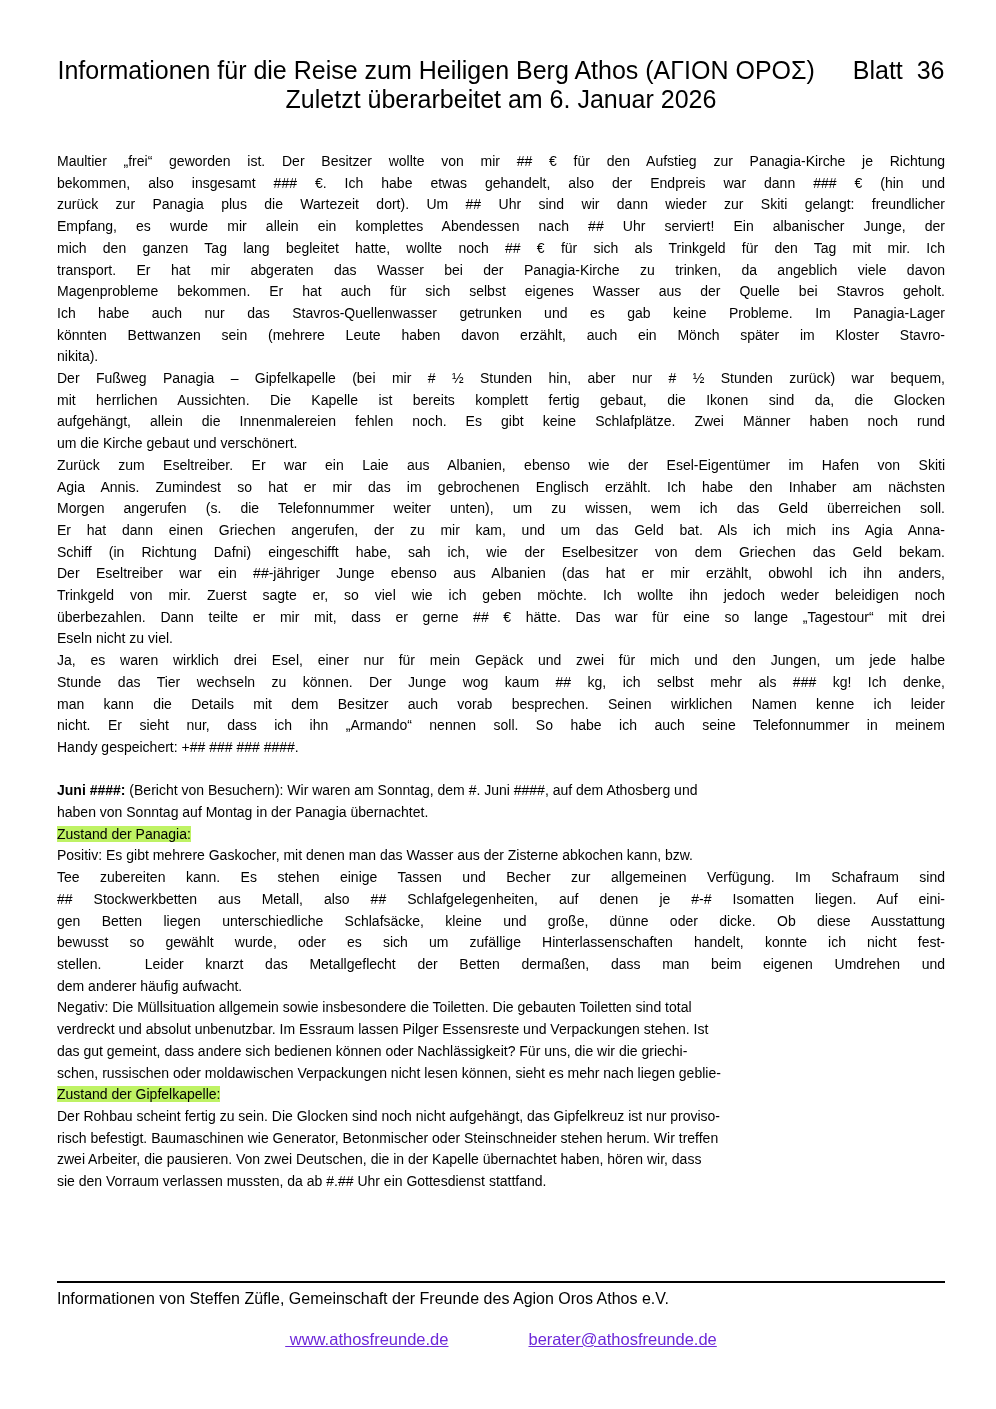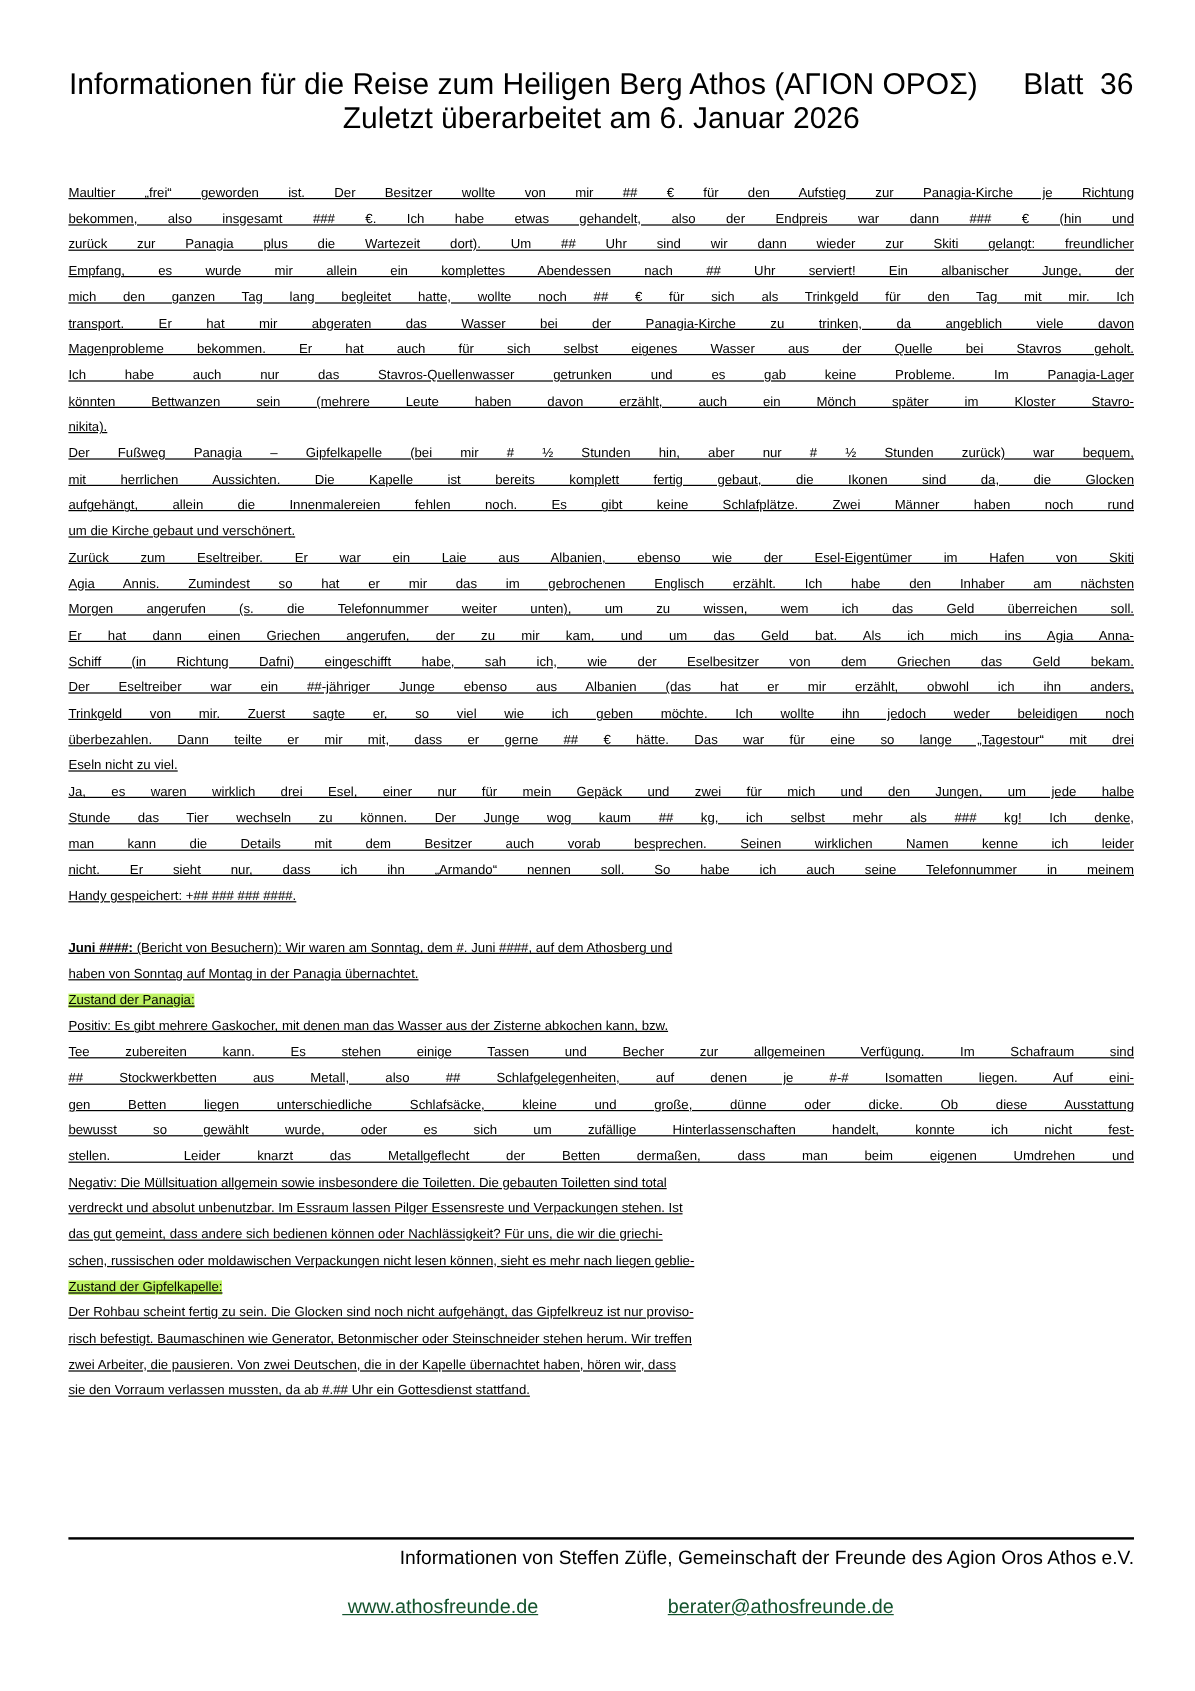--- a/index.html
+++ b/index.html
@@ -21,58 +21,56 @@
   .header {
     margin-top: 56px;
     text-align: center;
     font-size: 25px;
     line-height: 29px;
     font-weight: 400;
   }
   .header .sheet-label { margin-left: 38px; white-space: pre; }
   .body-text {
     margin-top: 37px;
-    font-size: 11px;
+    font-size: 14px;
     line-height: 21.7px;
-    text-decoration: underline;
   }
   .para { margin: 0; }
   .line { white-space: pre-wrap; }
   .line.just { text-align: justify; text-align-last: justify; }
   .b { font-weight: 700; }
   .hl { background: #bef264; }
   .spacer { height: 21.7px; }
   .footer {
     position: absolute;
     left: 57px;
     right: 51px;
     top: 1281px;
-    text-align: right;
+    text-align: left;
   }
   .footer-rule {
     border: 0;
     border-top: 2px solid #000000;
     margin: 0 0 5px 0;
   }
   .footer-credit {
     font-size: 16px;
     line-height: 22px;
   }
   .footer-links {
     margin-top: 20px;
     display: flex;
     justify-content: center;
     gap: 80px;
   }
   .footer-links a {
-    color: #14532d;
+    color: #6d28d9;
     text-decoration: underline;
     font-size: 16.5px;
     white-space: pre;
-    margin-left: 28px;
   }
 </style>
 </head>
 <body>
 
 <div class="doc">
 
   <div class="header">
     <div><span>Informationen für die Reise zum Heiligen Berg Athos (ΑΓΙΟΝ ΟΡΟΣ)</span><span class="sheet-label">Blatt  36</span></div>
     <div>Zuletzt überarbeitet am 6. Januar 2026</div>
@@ -125,20 +123,21 @@
       </div>
       <div class="para">
         <div class="line">Positiv: Es gibt mehrere Gaskocher, mit denen man das Wasser aus der Zisterne abkochen kann, bzw.</div>
       </div>
       <div class="para">
         <div class="line just">Tee zubereiten kann. Es stehen einige Tassen und Becher zur allgemeinen Verfügung. Im Schafraum sind</div>
         <div class="line just">## Stockwerkbetten aus Metall, also ## Schlafgelegenheiten, auf denen je #-# Isomatten liegen. Auf eini-</div>
         <div class="line just">gen Betten liegen unterschiedliche Schlafsäcke, kleine und große, dünne oder dicke. Ob diese Ausstattung</div>
         <div class="line just">bewusst so gewählt wurde, oder es sich um zufällige Hinterlassenschaften handelt, konnte ich nicht fest-</div>
         <div class="line just">stellen.  Leider knarzt das Metallgeflecht der Betten dermaßen, dass man beim eigenen Umdrehen und</div>
+        <div class="line">dem anderer häufig aufwacht.</div>
       </div>
       <div class="para">
         <div class="line">Negativ: Die Müllsituation allgemein sowie insbesondere die Toiletten. Die gebauten Toiletten sind total</div>
         <div class="line">verdreckt und absolut unbenutzbar. Im Essraum lassen Pilger Essensreste und Verpackungen stehen. Ist</div>
         <div class="line">das gut gemeint, dass andere sich bedienen können oder Nachlässigkeit? Für uns, die wir die griechi-</div>
         <div class="line">schen, russischen oder moldawischen Verpackungen nicht lesen können, sieht es mehr nach liegen geblie-</div>
       </div>
       <div class="para">
         <div class="line"><span class="hl">Zustand der Gipfelkapelle:</span></div>
       </div>

